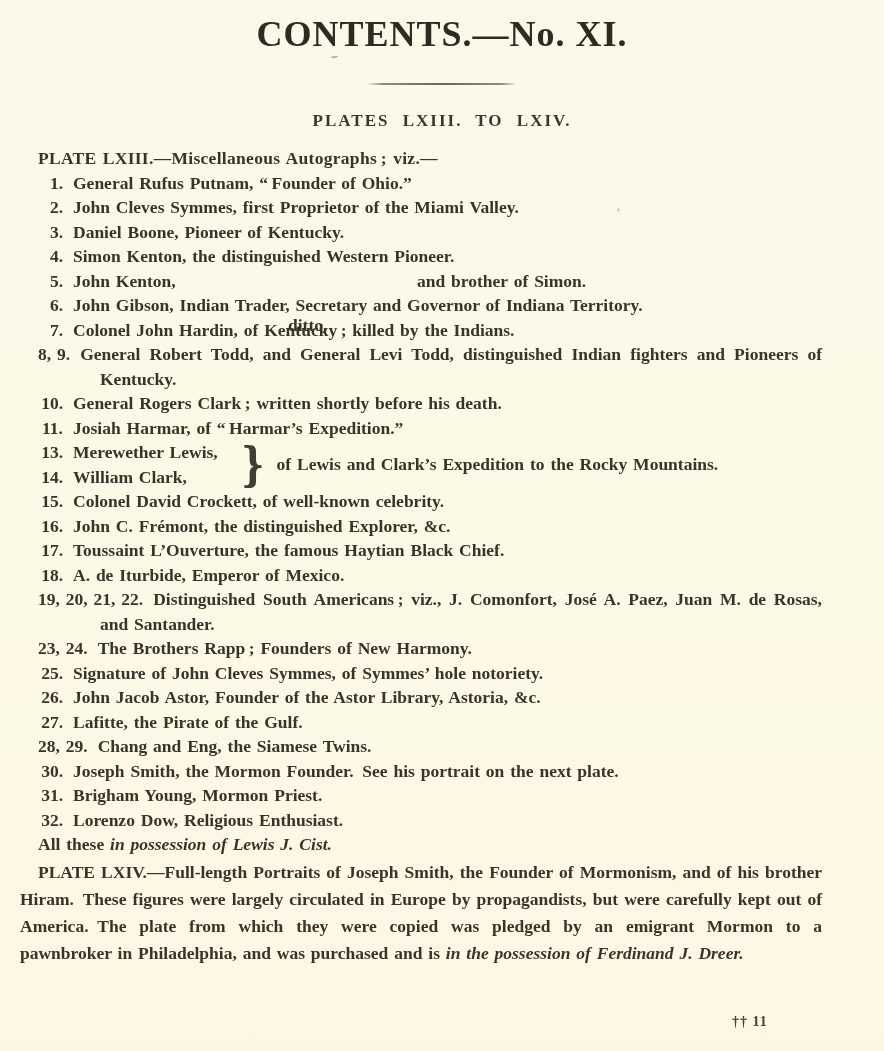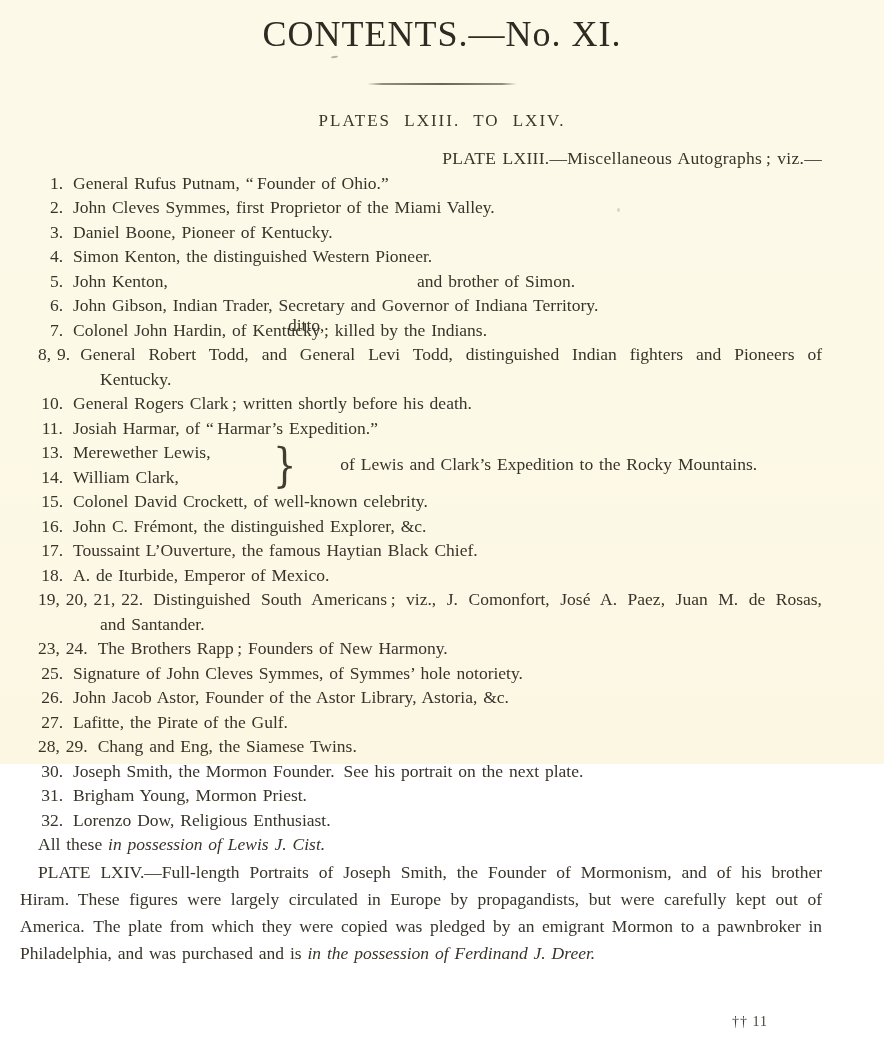--- a/index.html
+++ b/index.html
@@ -1,23 +1,24 @@
 <!DOCTYPE html>
 <html><head>
 <meta charset="utf-8">
 <style>
   html,body { margin:0; padding:0; }
   body { width:884px; height:1051px; overflow:hidden; }
   .page {
     position:relative;
-    width:884px; height:764px;
+    width:884px; height:1051px;
     background:linear-gradient(180deg, #fdf9e9 0%, #fdf9e7 60%, #fcf7e3 100%);
     color:#38342a;
     font-family:"Liberation Serif","DejaVu Serif",serif;
     box-sizing:border-box;
+    font-weight:bold;
   }
   .title {
     padding-top:15px;
     text-align:center;
     font-size:36px;
     line-height:38px;
     letter-spacing:1px;
     color:#2e2b22;
   }
   .rule {
@@ -41,26 +42,26 @@
     word-spacing:1.5px;
   }
   .row { position:relative; }
   .num {
     display:inline-block;
     min-width:25px;
     text-align:right;
     margin-right:10px;
     white-space:pre;
   }
-  .heading-row { letter-spacing:.3px;text-align:right; }
+  .heading-row { letter-spacing:.3px; }
   .justify-line { text-align:justify; text-align-last:justify; text-justify:inter-word; }
   .cont-line { margin-left:62px; }
   .ditto-mid { position:absolute; left:250px;margin-top:44px; }
   .ditto-right { position:absolute; left:379px; }
-  .brace-group { display:flex; align-items:center;gap:32px; }
+  .brace-group { display:flex; align-items:center; }
   .brace-left { width:200px; flex:0 0 auto; }
   .brace-glyph {
     flex:0 0 auto;
     font-family:"DejaVu Serif",serif;
     font-size:46px;
     line-height:46px;
     transform:scaleX(.8);
     color:#413d31;
     margin-right:9px;
   }

